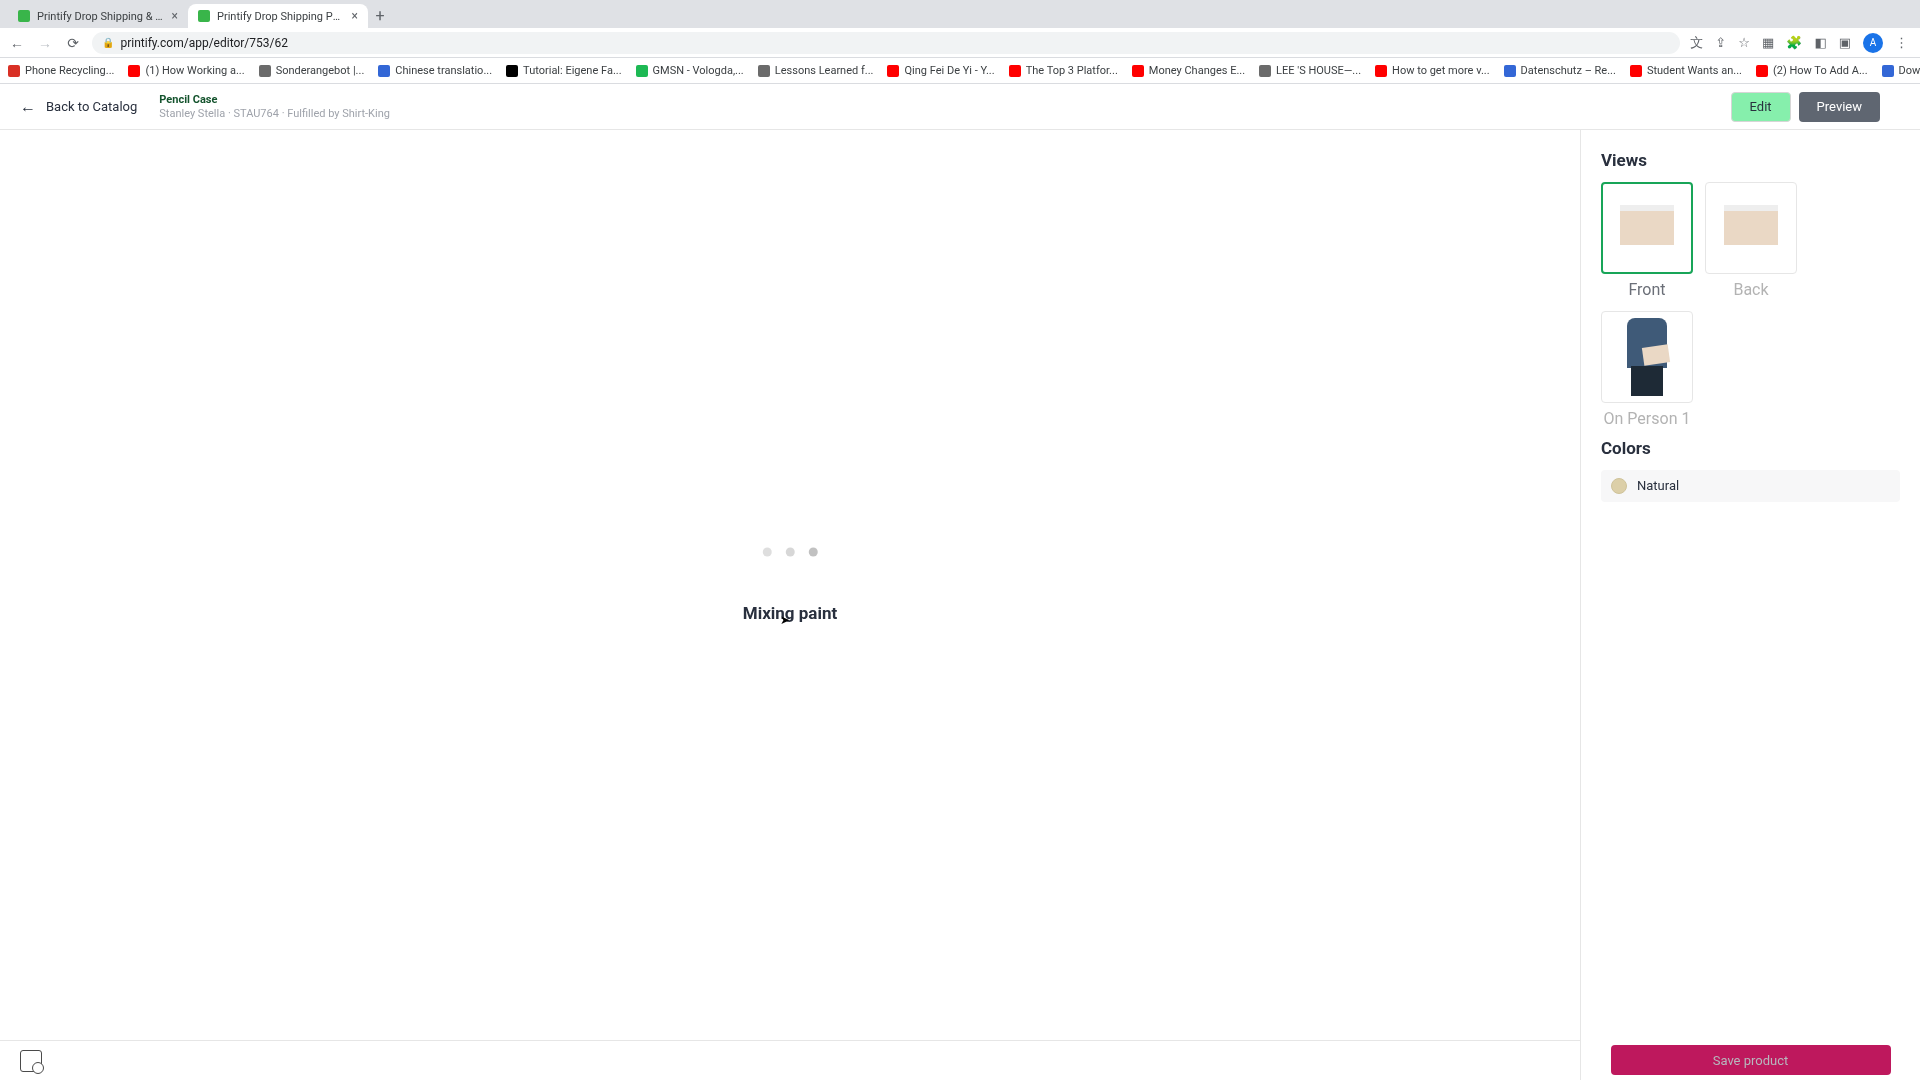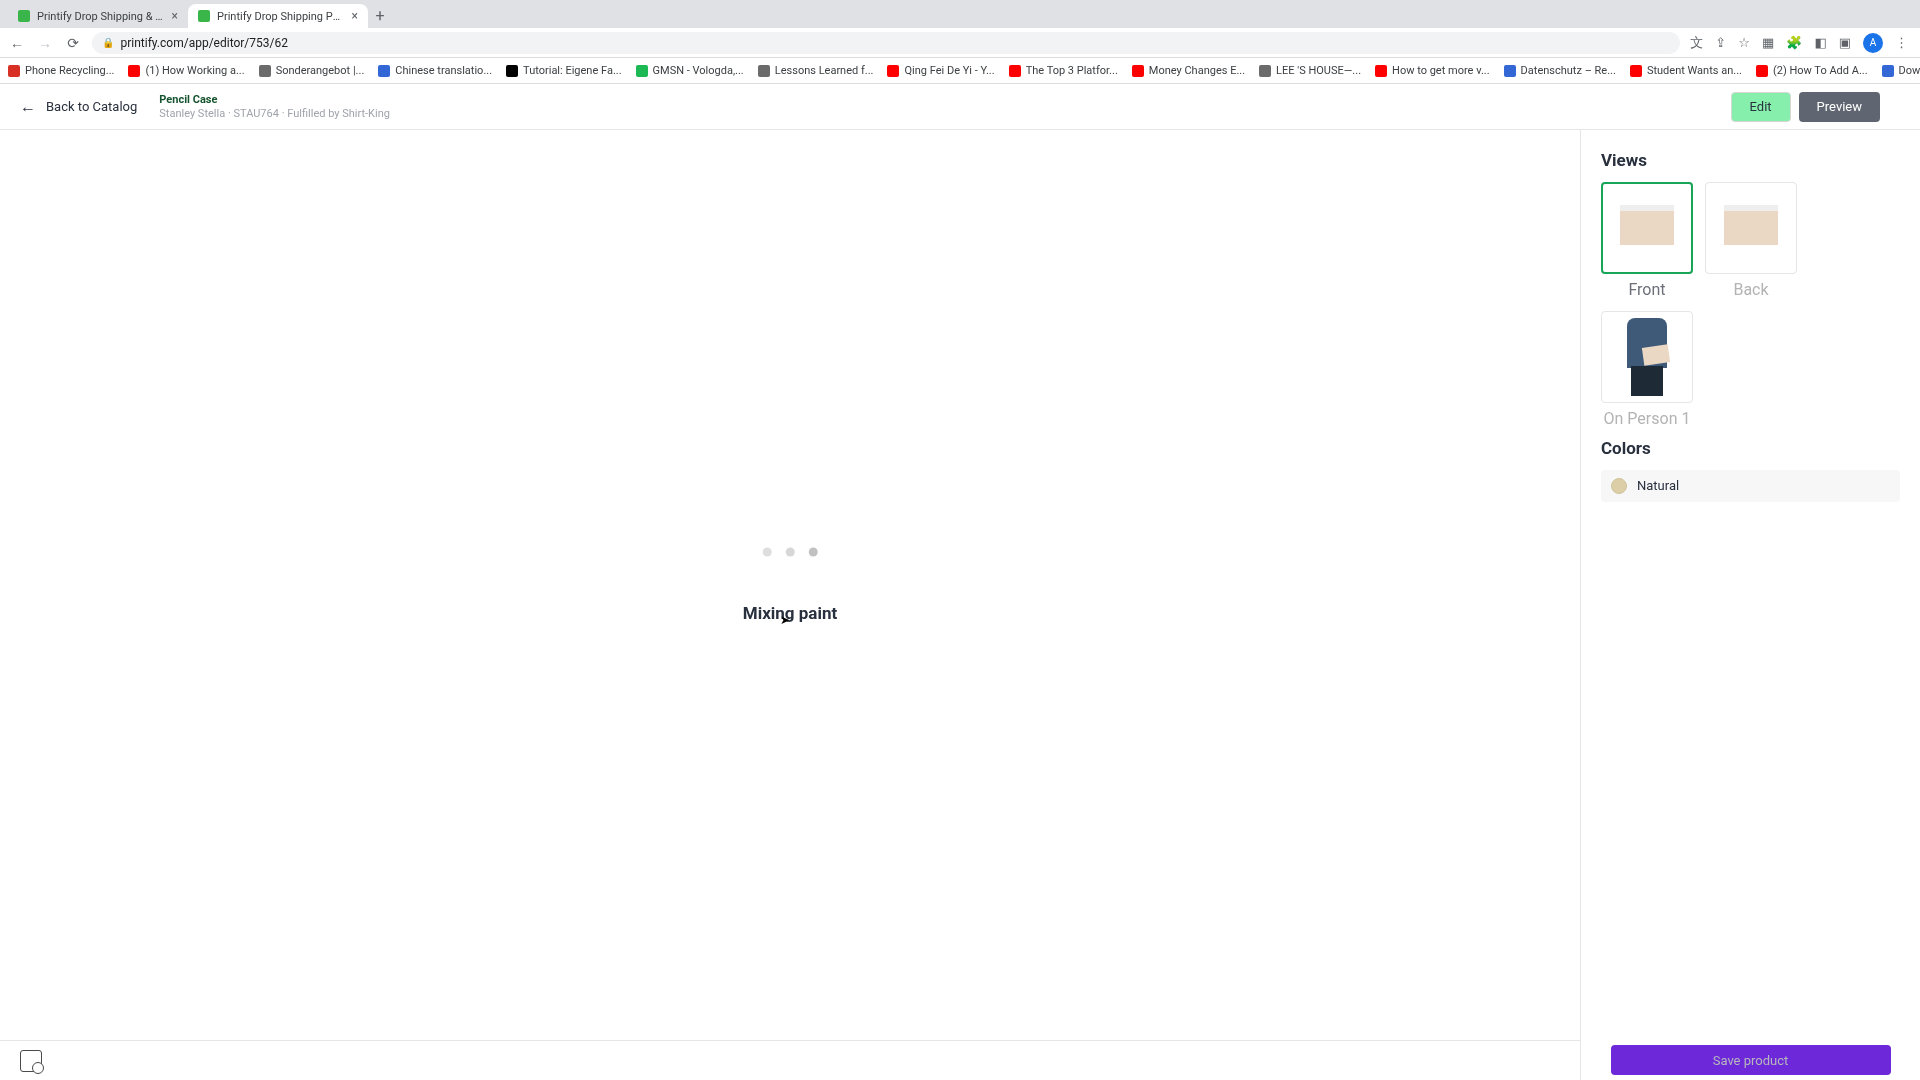--- a/index.html
+++ b/index.html
@@ -68,21 +68,21 @@
 .mini-person .bag { position:absolute; top:28px; left:26px; width:26px; height:18px; background:#ead8c5; transform: rotate(-8deg);}
 
 .color-row { display: flex; align-items: flex-start; gap: 10px; background: #f7f7f8; border-radius: 4px; padding: 8px 10px; font-size: 13px; color: #29303e; }
 .swatch { width: 16px; height: 16px; border-radius: 50%; background: #dccfa8; border: 1px solid #cfc39a; }
 
 
 .app-footer { position: absolute; bottom: 0; left: 0; right: 0; height: 40px; border-top: 1px solid #e6e6e6; display: flex; align-items: center; padding: 0 20px; background: #fff; }
 .footer-ico { width: 22px; height: 22px; border: 1px solid #4a4a4a; border-radius: 3px; position: relative; }
 .footer-ico::after { content:""; position:absolute; right:-3px; bottom:-3px; width:10px; height:10px; border:1px solid #4a4a4a; border-radius:50%; background:#fff; }
 .footer-spacer { flex: 1; }
-.btn-save { background: #6d28d9; color: #b7b7bd; border: none; width: 280px; }
+.btn-save { background: #be185d; color: #b7b7bd; border: none; width: 280px; }
 .side-panel-footer { width: 340px; border-left: 1px solid #e6e6e6; height: 40px; display:flex; align-items:center; justify-content:center; position:absolute; right:0; bottom:0; background:#fff; }
 </style>
 </head>
 <body>
 
 <div class="browser-chrome">
   <div class="tab-strip">
     <div class="tab">
       <span class="favicon"></span>
       <span class="title">Printify Drop Shipping &amp; Printi</span>

